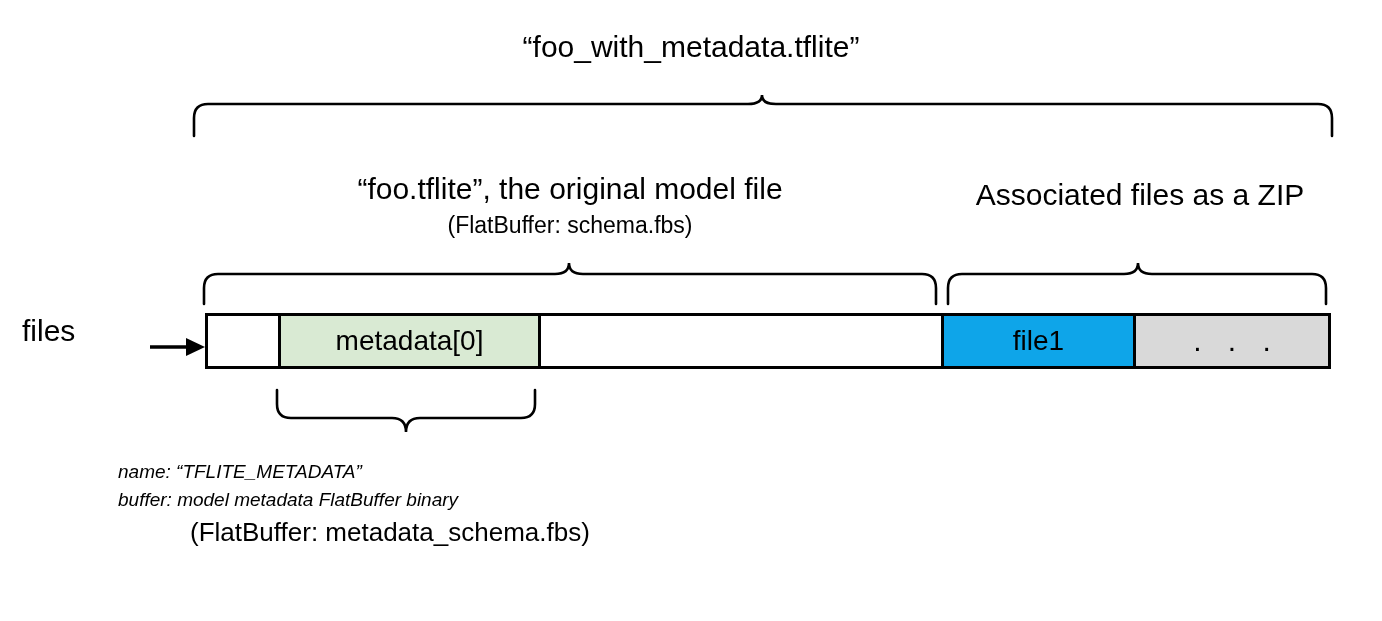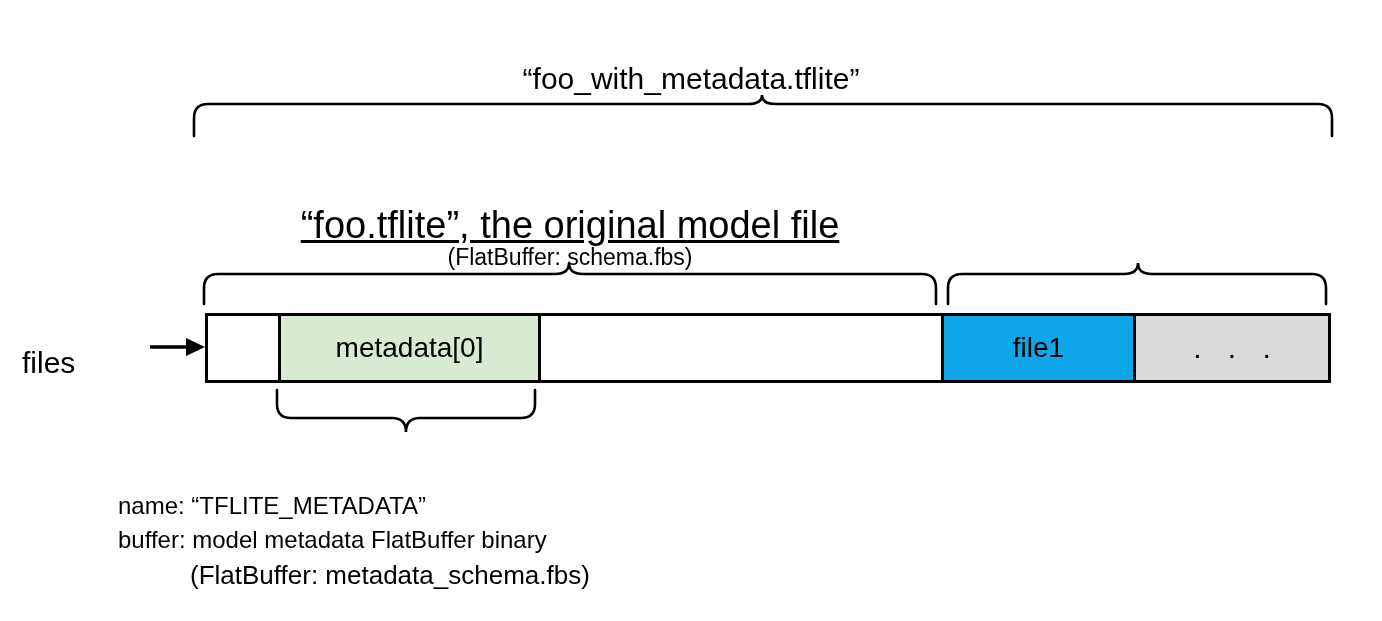--- a/index.html
+++ b/index.html
@@ -18,27 +18,26 @@
     height: 621px;
     overflow: hidden;
     background: #ffffff;
   }
   .abs { position: absolute; }
 
   .txt {
     white-space: nowrap;
     line-height: 1.12;
     color: #000;
-    margin-top: 32px;
   }
   .t-title      { font-size: 30px; }
-  .t-head       { font-size: 38px; text-decoration: underline; }
+  .t-head       { font-size: 30px; }
   .t-sub        { font-size: 23px; }
   .t-side       { font-size: 30px; line-height: 1.22; white-space: normal; }
-  .t-note       { font-size: 24px; }
+  .t-note       { font-size: 19px; font-style: italic; }
   .t-note-sub   { font-size: 26px; }
 
   .center { text-align: center; }
 
   
   #bar {
     box-sizing: border-box;
     border: 3px solid #000;
     background: #ffffff;
   }
@@ -85,20 +84,21 @@
                Q 572,12 586,12
                L 1128,12
                Q 1142,12 1142,26
                L 1142,44"></path>
     </svg>
   </div>
 
   <div class="abs txt t-head center" style="left:200px; top:172px; width:740px;">“foo.tflite”, the original model file</div>
   <div class="abs txt t-sub center" style="left:200px; top:213px; width:740px;">(FlatBuffer: schema.fbs)</div>
 
+  <div class="abs txt t-head center" style="left:945px; top:178px; width:390px;">Associated files as a ZIP</div>
 
   <div class="abs" style="left:200px; top:258px; width:748px; height:48px;">
     <svg width="748" height="48" viewBox="0 0 748 48">
       <path class="brace-path" d="M 4,46
                L 4,30
                Q 4,16 18,16
                L 355,16
                Q 369,16 369,5
                Q 369,16 383,16
                L 722,16
@@ -125,21 +125,21 @@
     <div>files</div>
   </div>
 
   <div class="abs" style="left:150px; top:335px; width:58px; height:24px;">
     <svg width="58" height="24" viewBox="0 0 58 24">
       <line class="arrow-stem" x1="0" y1="12" x2="38" y2="12"></line>
       <polygon class="arrow-head" points="36,3 55,12 36,21"></polygon>
     </svg>
   </div>
 
-  <div id="bar" class="abs" style="left:205px; top:313px; width:1126px; height:70px; display:flex;">
+  <div id="bar" class="abs" style="left:205px; top:313px; width:1126px; height:56px; display:flex;">
 
     <div class="seg" style="width:70px; background:#ffffff;">
       <span></span>
     </div>
 
     <div class="seg seg-div-l" style="width:260px; background:#d9ead3;">
       <span>metadata[0]</span>
     </div>
 
     <div class="seg seg-div-l" style="width:403px; background:#ffffff;">

